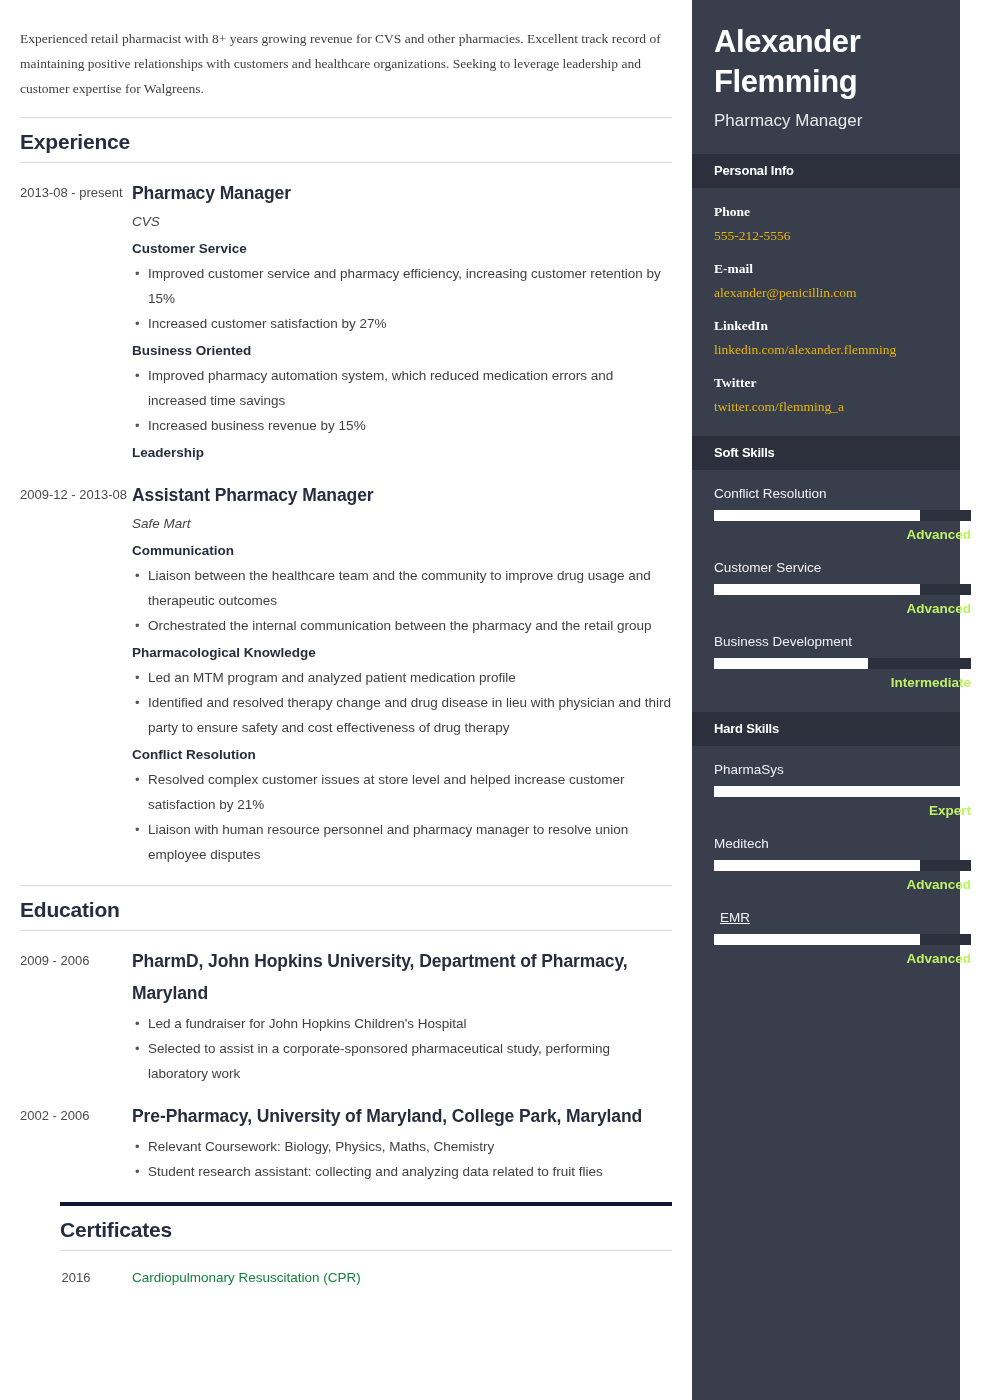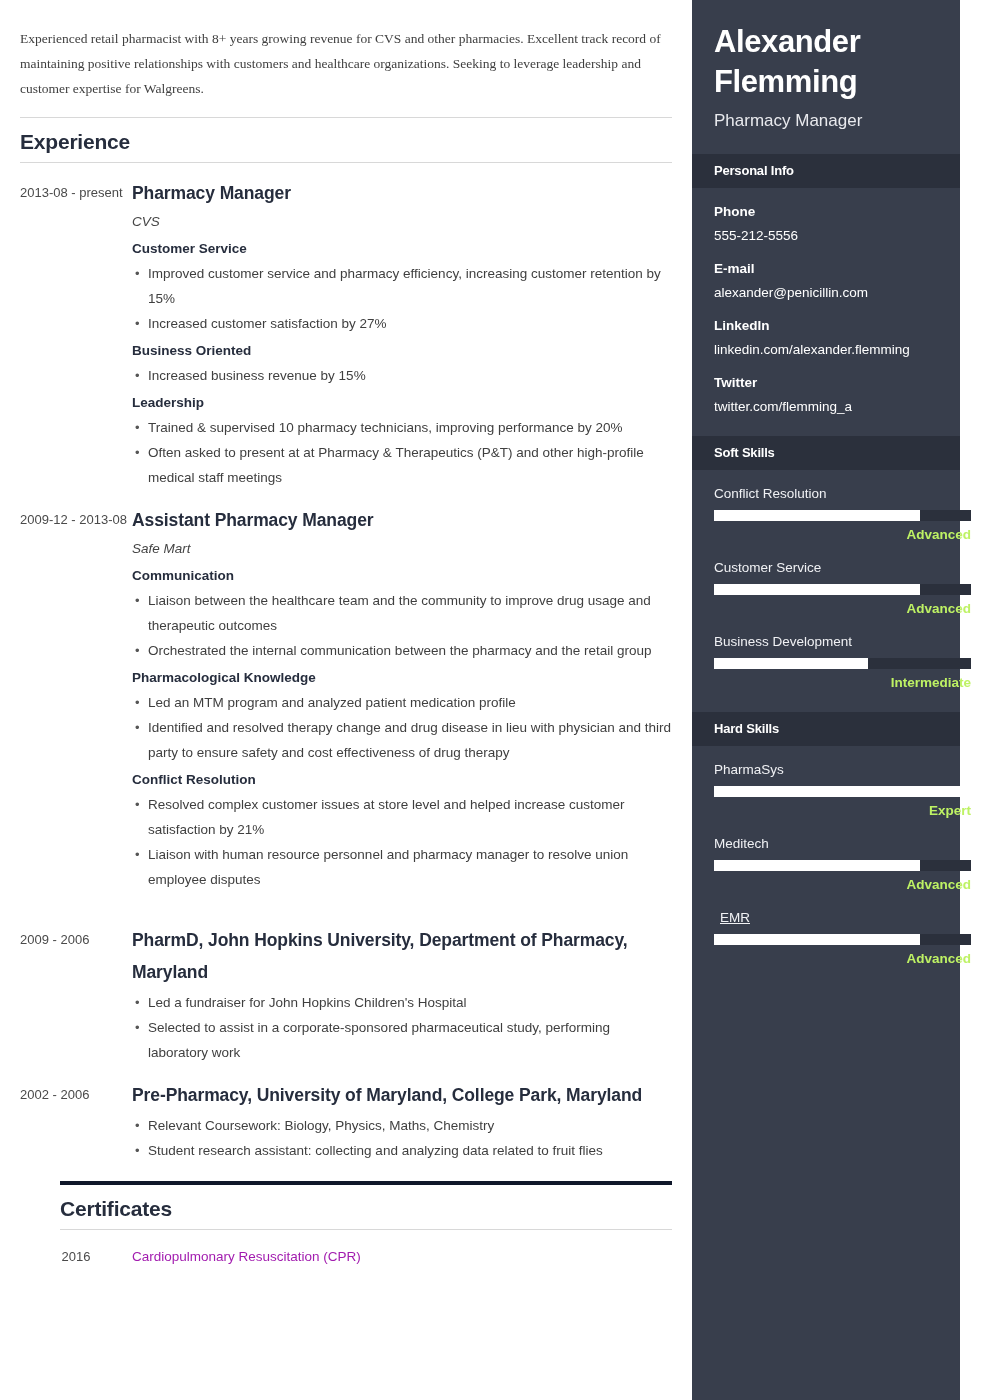--- a/index.html
+++ b/index.html
@@ -60,21 +60,21 @@
     position: absolute; left: 1px; top: 0;
     color: #555; font-size: 13px;
   }
   .edu-title {
     font-size: 17.5px; font-weight: bold; color: #262d3d;
     line-height: 32px; letter-spacing: -0.1px;
   }
   .edu-bullets { margin-top: 2px; }
   .cert-row { display: flex; padding-top: 16px; text-align: center; }
   .cert-date { width: 112px; flex: 0 0 112px; font-size: 13px; color: #4a4a4a; line-height: 22px; }
-  .cert-name { font-size: 13.5px; color: #a21caf; line-height: 22px; }
+  .cert-name { font-size: 13.5px; color: #15803d; line-height: 22px; }
 
   
   .sidebar {
     width: 268px; height: 1400px;
     background: #383e4c;
     color: #ffffff;
   }
   .side-head { padding: 22px 22px 18px 22px; background: #383e4c; }
   .side-name {
     font-size: 31px; font-weight: bold; line-height: 40px;
@@ -83,24 +83,24 @@
   .side-role {
     font-size: 17px; line-height: 30px; color: #e9eaee;
     margin-top: 4px; font-weight: normal;
   }
   .side-band {
     background: #2b303c;
     padding: 9px 22px 10px 22px;
     font-size: 13px; font-weight: bold; color: #ffffff;
     letter-spacing: -0.2px;
   }
-  .side-body { padding: 14px 22px 6px 22px; }
+  .side-body { padding: 14px 22px 6px 22px; font-family: Liberation Serif, serif; }
   .info-item { margin-bottom: 13px; }
   .info-label { font-size: 13.5px; font-weight: bold; color: #ffffff; line-height: 20px; }
-  .info-value { font-size: 13.5px; color: #ffffff; line-height: 21px; margin-top: 3px; }
+  .info-value { font-size: 13.5px; color: #eab308; line-height: 21px; margin-top: 3px; }
 
   .skill { margin-bottom: 12px; }
   .skill-name { font-size: 13.5px; color: #f0f1f4; line-height: 20px; margin-bottom: 6px; }
   .skill-name.indent { padding-left: 6px; text-decoration: underline; }
   .bar { width: 257px; height: 11px; background: #2b303c; }
   .bar-fill { height: 11px; background: #ffffff; }
   .skill-level { font-size: 13.5px; color: #bef264; text-align: right; width: 257px; line-height: 22px; margin-top: 3px; font-weight: bold; }
   .skills-pad { padding: 14px 22px 6px 22px; }
 </style>
 </head>
@@ -120,27 +120,24 @@
             <div class="entry-body">
               <div class="entry-title">Pharmacy Manager</div>
               <div class="entry-sub">CVS</div>
               <div class="grp-title">Customer Service</div>
               <ul class="bullets">
                 <li>Improved customer service and pharmacy efficiency, increasing customer retention by 15%</li>
                 <li>Increased customer satisfaction by 27%</li>
               </ul>
               <div class="grp-title">Business Oriented</div>
               <ul class="bullets">
+                <li>Improved pharmacy automation system, which reduced medication errors and increased time savings</li>
                 <li>Increased business revenue by 15%</li>
               </ul>
               <div class="grp-title">Leadership</div>
-              <ul class="bullets">
-                <li>Trained &amp; supervised 10 pharmacy technicians, improving performance by 20%</li>
-                <li>Often asked to present at at Pharmacy &amp; Therapeutics (P&amp;T) and other high-profile medical staff meetings</li>
-              </ul>
             </div>
           </div>
           <div class="entry">
             <div class="entry-date">2009-12 - 2013-08</div>
             <div class="entry-body">
               <div class="entry-title">Assistant Pharmacy Manager</div>
               <div class="entry-sub">Safe Mart</div>
               <div class="grp-title">Communication</div>
               <ul class="bullets">
                 <li>Liaison between the healthcare team and the community to improve drug usage and therapeutic outcomes</li>
@@ -155,20 +152,21 @@
               <ul class="bullets">
                 <li>Resolved complex customer issues at store level and helped increase customer satisfaction by 21%</li>
                 <li>Liaison with human resource personnel and pharmacy manager to resolve union employee disputes</li>
               </ul>
             </div>
           </div>
         </div>
     </div>
 
     <div class="sect" style="margin-top:18px;">
+      <div class="sect-title" style="border-top:1px solid #d8d8d8;">Education</div>
       <div id="education-list">
           <div class="entry">
             <div class="entry-date">2009 - 2006</div>
             <div class="entry-body">
               <div class="edu-title">PharmD, John Hopkins University, Department of Pharmacy, Maryland</div>
               <ul class="bullets edu-bullets">
                 <li>Led a fundraiser for John Hopkins Children's Hospital</li>
                 <li>Selected to assist in a corporate-sponsored pharmaceutical study, performing laboratory work</li>
               </ul>
             </div>

